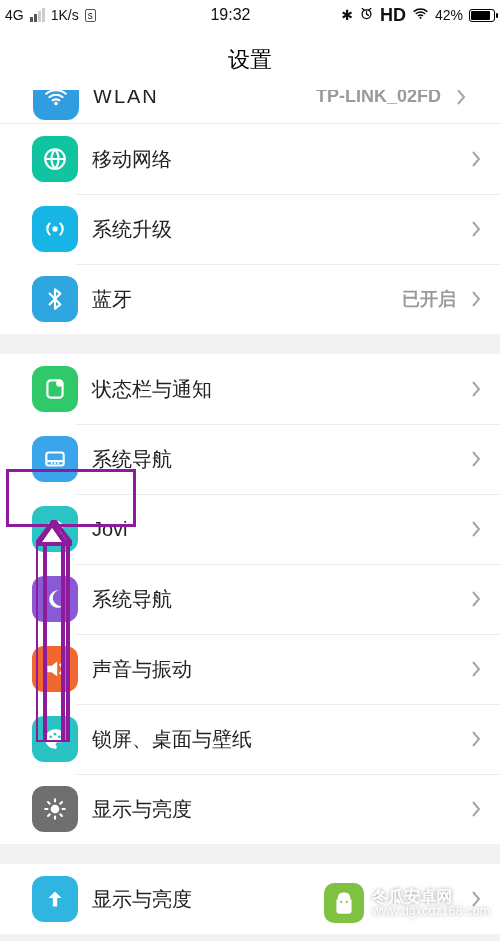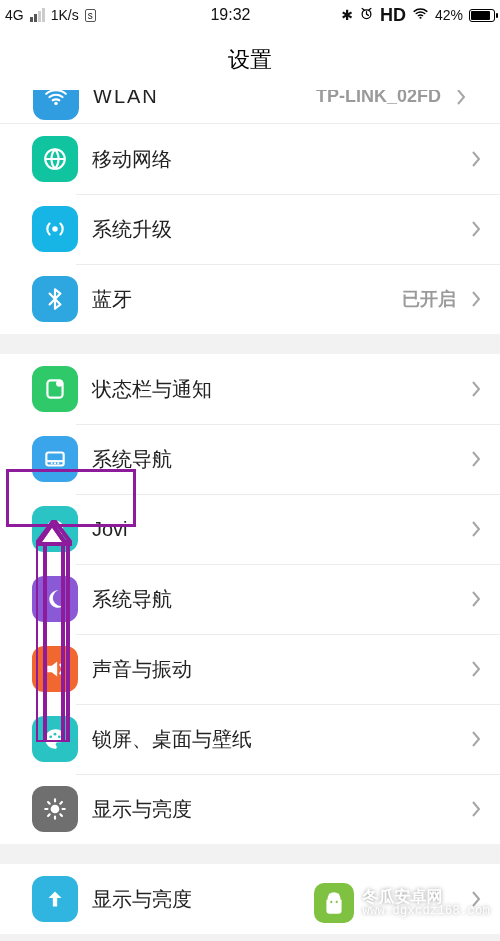--- a/index.html
+++ b/index.html
@@ -31,21 +31,21 @@
   .partial-row .label { margin-top:-20px; }
   .partial-row .value { margin-top:-20px; }
   .partial-row .chevron { margin-top:-20px; }
   .hl-box { position:absolute; border:3px solid #8e1b9c; pointer-events:none; }
   .hl-arrow { position:absolute; pointer-events:none; }
   .watermark { position:absolute; right:10px; bottom:18px; display:flex; align-items:center; gap:8px; color:#fff; text-shadow:0 0 4px rgba(0,0,0,.4); font-size:15px; }
   .watermark .logo { width:40px; height:40px; border-radius:10px; background:#7fc241; display:flex; align-items:center; justify-content:center; }
   .watermark .logo svg { width:26px; height:26px; }
   .watermark .txt { display:flex; flex-direction:column; line-height:1.1; }
   .watermark .txt .cn { font-size:16px; font-weight:700; }
-  .watermark .txt .url { font-size:12px; letter-spacing:.3px;font-family:Liberation Mono, monospace; }
+  .watermark .txt .url { font-size:12px; letter-spacing:.3px; }
   .bottom-group { margin-top:0; }
   
   .bg-blue { background:#2f9de0; }
   .bg-teal { background:#10c4a0; }
   .bg-cyan { background:#17b5e6; }
   .bg-bt { background:#2ea7e0; }
   .bg-green { background:#2fc96a; }
   .bg-nav { background:#3aa5ea; }
   .bg-jovi { background:#2bc4c4; }
   .bg-purple { background:#8a5ad6; }

